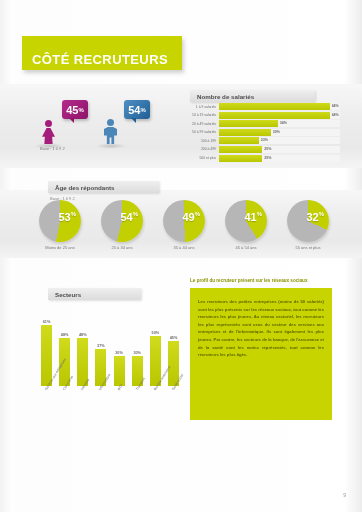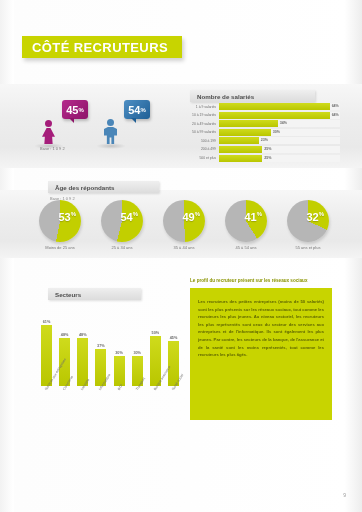--- a/index.html
+++ b/index.html
@@ -35,21 +35,21 @@
     width: 22px;
     background: linear-gradient(to left, #ededed, #ffffff 80%);
   }
 
   
   .title-bar {
     position: absolute;
     left: 22px;
     top: 36px;
     height: 22px;
-    padding: 0 14px 0 10px;
+    padding: 12px 14px 0 10px;
     background: #c8d400;
     display: flex;
     align-items: center;
     box-shadow: 2px 3px 4px rgba(0,0,0,0.18);
   }
   .title-bar .t {
     color: #ffffff;
     font-size: 13px;
     font-weight: bold;
     letter-spacing: 0.4px;

